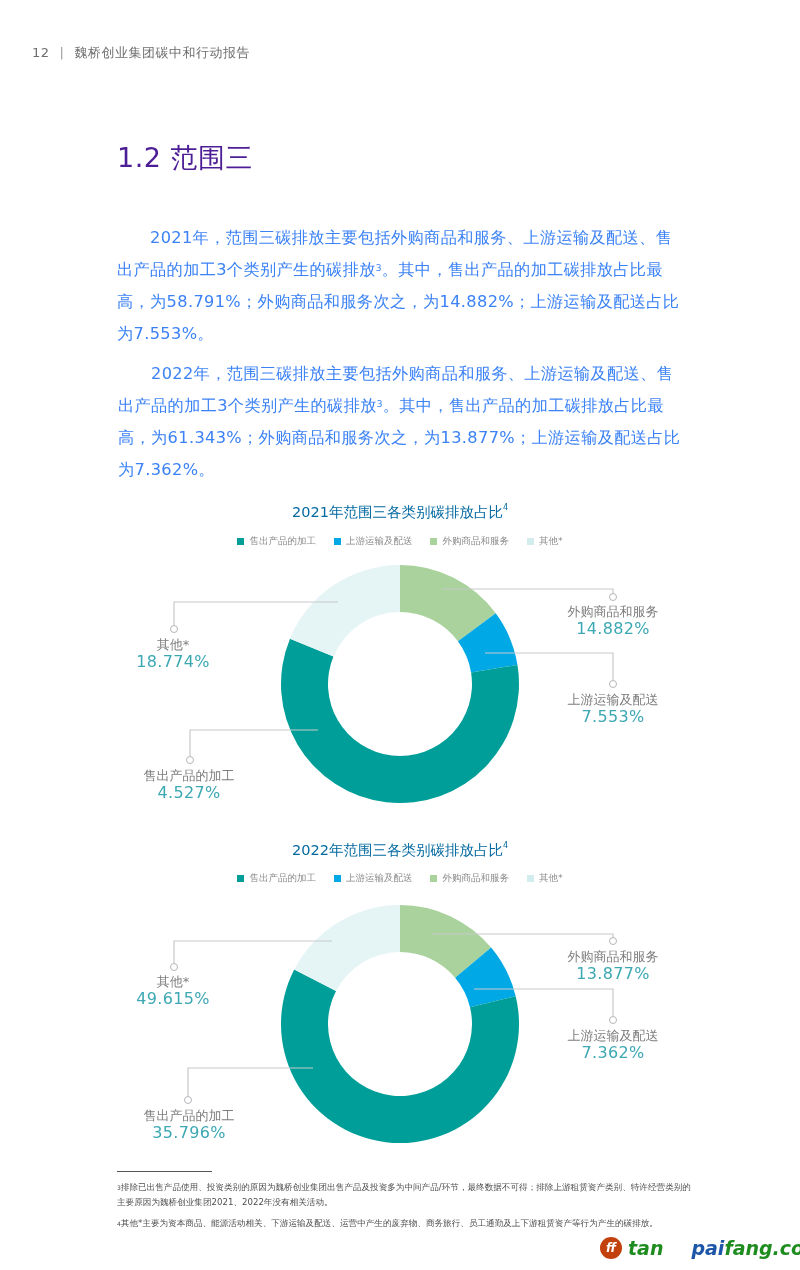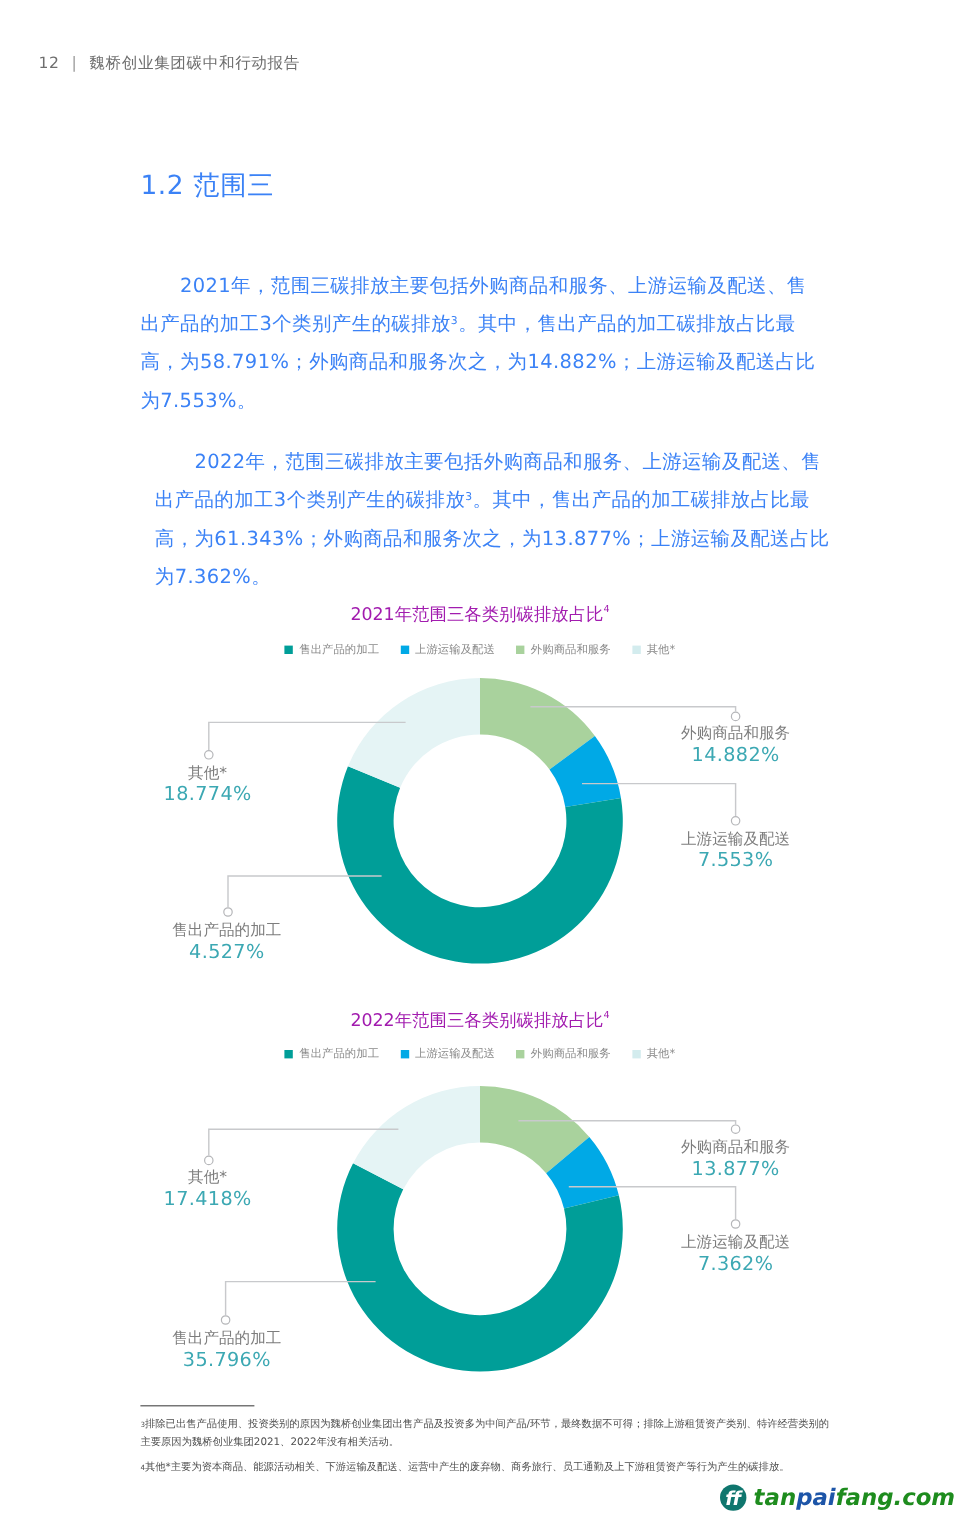--- a/index.html
+++ b/index.html
@@ -1,52 +1,52 @@
 <!DOCTYPE html>
 <html><head>
 <meta charset="utf-8">
 <style>
   html, body { margin:0; padding:0; background:#ffffff; }
   body { width:800px; height:1270px; position:relative; overflow:hidden;
          font-family:"DejaVu Sans","Liberation Sans",sans-serif; color:#595757; }
   .abs { position:absolute; }
   .header { left:32px; top:44px; font-size:13px; color:#6e6e6e; letter-spacing:0.5px; white-space:nowrap; }
   .header .sep { margin:0 10px; color:#9a9a9a; }
-  .section-title { left:117px; top:140px; font-size:22px; color:#3b82f6; white-space:nowrap; letter-spacing:0.5px; }
+  .section-title { left:117px; top:140px; font-size:27px; color:#4c1d95; white-space:nowrap; letter-spacing:0.5px; }
   .para { left:117px; width:570px; font-size:16.2px; line-height:32px; color:#3b82f6; text-indent:33px; letter-spacing:0.35px; }
   .para sup { font-size:9px; vertical-align:top; position:relative; top:-2px; }
-  .chart-title { left:0; width:800px; text-align:center; font-size:14.5px; color:#a21caf; }
+  .chart-title { left:0; width:800px; text-align:center; font-size:14.5px; color:#0369a1; }
   .chart-title sup { font-size:8px; vertical-align:top; }
   .legend { left:0; width:800px; display:flex; justify-content:center; gap:18px; font-size:9.5px; color:#8a8a8a; }
   .legend-item { display:flex; align-items:center; gap:5px; }
   .swatch { width:7px; height:7px; display:inline-block; }
   svg.chart { position:absolute; left:0; }
   .callout { position:absolute; text-align:center; white-space:nowrap; }
   .callout .lbl { font-size:13px; color:#7d7d7d; line-height:17px; }
   .callout .pct { font-size:16px; color:#3ca8b3; line-height:17px; letter-spacing:0.3px; }
   .fn-rule { left:117px; top:1171px; width:95px; height:1px; background:#555; }
   .footnote { left:117px; width:575px; font-size:8.6px; line-height:15px; color:#4e4e4e; }
   .footnote sup { font-size:6px; vertical-align:top; }
   .watermark { left:600px; top:1237px; display:flex; align-items:center; gap:6px; }
-  .wm-logo { width:22px; height:22px; border-radius:50%; background:#0f766e; color:#fff; font-size:16px; font-weight:bold; display:flex; align-items:center; justify-content:center; font-family:"DejaVu Sans",sans-serif; font-style:italic; }
+  .wm-logo { width:22px; height:22px; border-radius:50%; background:#c2410c; color:#fff; font-size:12px; font-weight:bold; display:flex; align-items:center; justify-content:center; font-family:"DejaVu Sans",sans-serif; font-style:italic; }
   .wm-text { font-size:19px; font-weight:bold; font-style:italic; color:#1e8c1e; font-family:"DejaVu Sans",sans-serif; }
-  .wm-text .mid { color:#1d55a8; }
+  .wm-text .mid { color:#1d55a8;margin-left:28px; }
 </style>
 </head>
 <body>
 
 <div class="abs header">
   <span>12</span><span class="sep">|</span><span>魏桥创业集团碳中和行动报告</span>
 </div>
 
 <div class="abs section-title">1.2 范围三</div>
 
 <p class="abs para" style="top:222px;margin:0;"><span>2021年，范围三碳排放主要包括外购商品和服务、上游运输及配送、售出产品的加工3个类别产生的碳排放</span><sup>3</sup><span>。其中，售出产品的加工碳排放占比最高，为58.791%；外购商品和服务次之，为14.882%；上游运输及配送占比为7.553%。</span></p>
 
-<p class="abs para" style="top:357px;margin:12px;"><span>2022年，范围三碳排放主要包括外购商品和服务、上游运输及配送、售出产品的加工3个类别产生的碳排放</span><sup>3</sup><span>。其中，售出产品的加工碳排放占比最高，为61.343%；外购商品和服务次之，为13.877%；上游运输及配送占比为7.362%。</span></p>
+<p class="abs para" style="top:357px;margin:1px;"><span>2022年，范围三碳排放主要包括外购商品和服务、上游运输及配送、售出产品的加工3个类别产生的碳排放</span><sup>3</sup><span>。其中，售出产品的加工碳排放占比最高，为61.343%；外购商品和服务次之，为13.877%；上游运输及配送占比为7.362%。</span></p>
 
 <div class="abs chart-title" style="top:503px;"><span>2021年范围三各类别碳排放占比</span><sup>4</sup></div>
 <div class="abs legend" style="top:535px;">
   <span class="legend-item">
       <span class="swatch" style="background: rgb(0, 158, 152);"></span>
       <span>售出产品的加工</span>
     </span>
   <span class="legend-item">
       <span class="swatch" style="background: rgb(0, 169, 230);"></span>
       <span>上游运输及配送</span>
@@ -133,21 +133,21 @@
 <div class="callout" style="left:555px;top:1027px;width:116px;">
   <div class="lbl">上游运输及配送</div>
   <div class="pct">7.362%</div>
 </div>
 <div class="callout" style="left:130px;top:1107px;width:118px;">
   <div class="lbl">售出产品的加工</div>
   <div class="pct">35.796%</div>
 </div>
 <div class="callout" style="left:130px;top:973px;width:86px;">
   <div class="lbl">其他*</div>
-  <div class="pct">17.418%</div>
+  <div class="pct">49.615%</div>
 </div>
 
 <div class="abs fn-rule"></div>
 <div class="abs footnote" style="top:1180px;"><sup>3</sup><span>排除已出售产品使用、投资类别的原因为魏桥创业集团出售产品及投资多为中间产品/环节，最终数据不可得；排除上游租赁资产类别、特许经营类别的主要原因为魏桥创业集团2021、2022年没有相关活动。</span></div>
 <div class="abs footnote" style="top:1216px;"><sup>4</sup><span>其他*主要为资本商品、能源活动相关、下游运输及配送、运营中产生的废弃物、商务旅行、员工通勤及上下游租赁资产等行为产生的碳排放。</span></div>
 
 <div class="abs watermark">
   <span class="wm-logo">ff</span>
   <span class="wm-text"><span>tan</span><span class="mid">pai</span><span>fang.com</span></span>
 </div>

